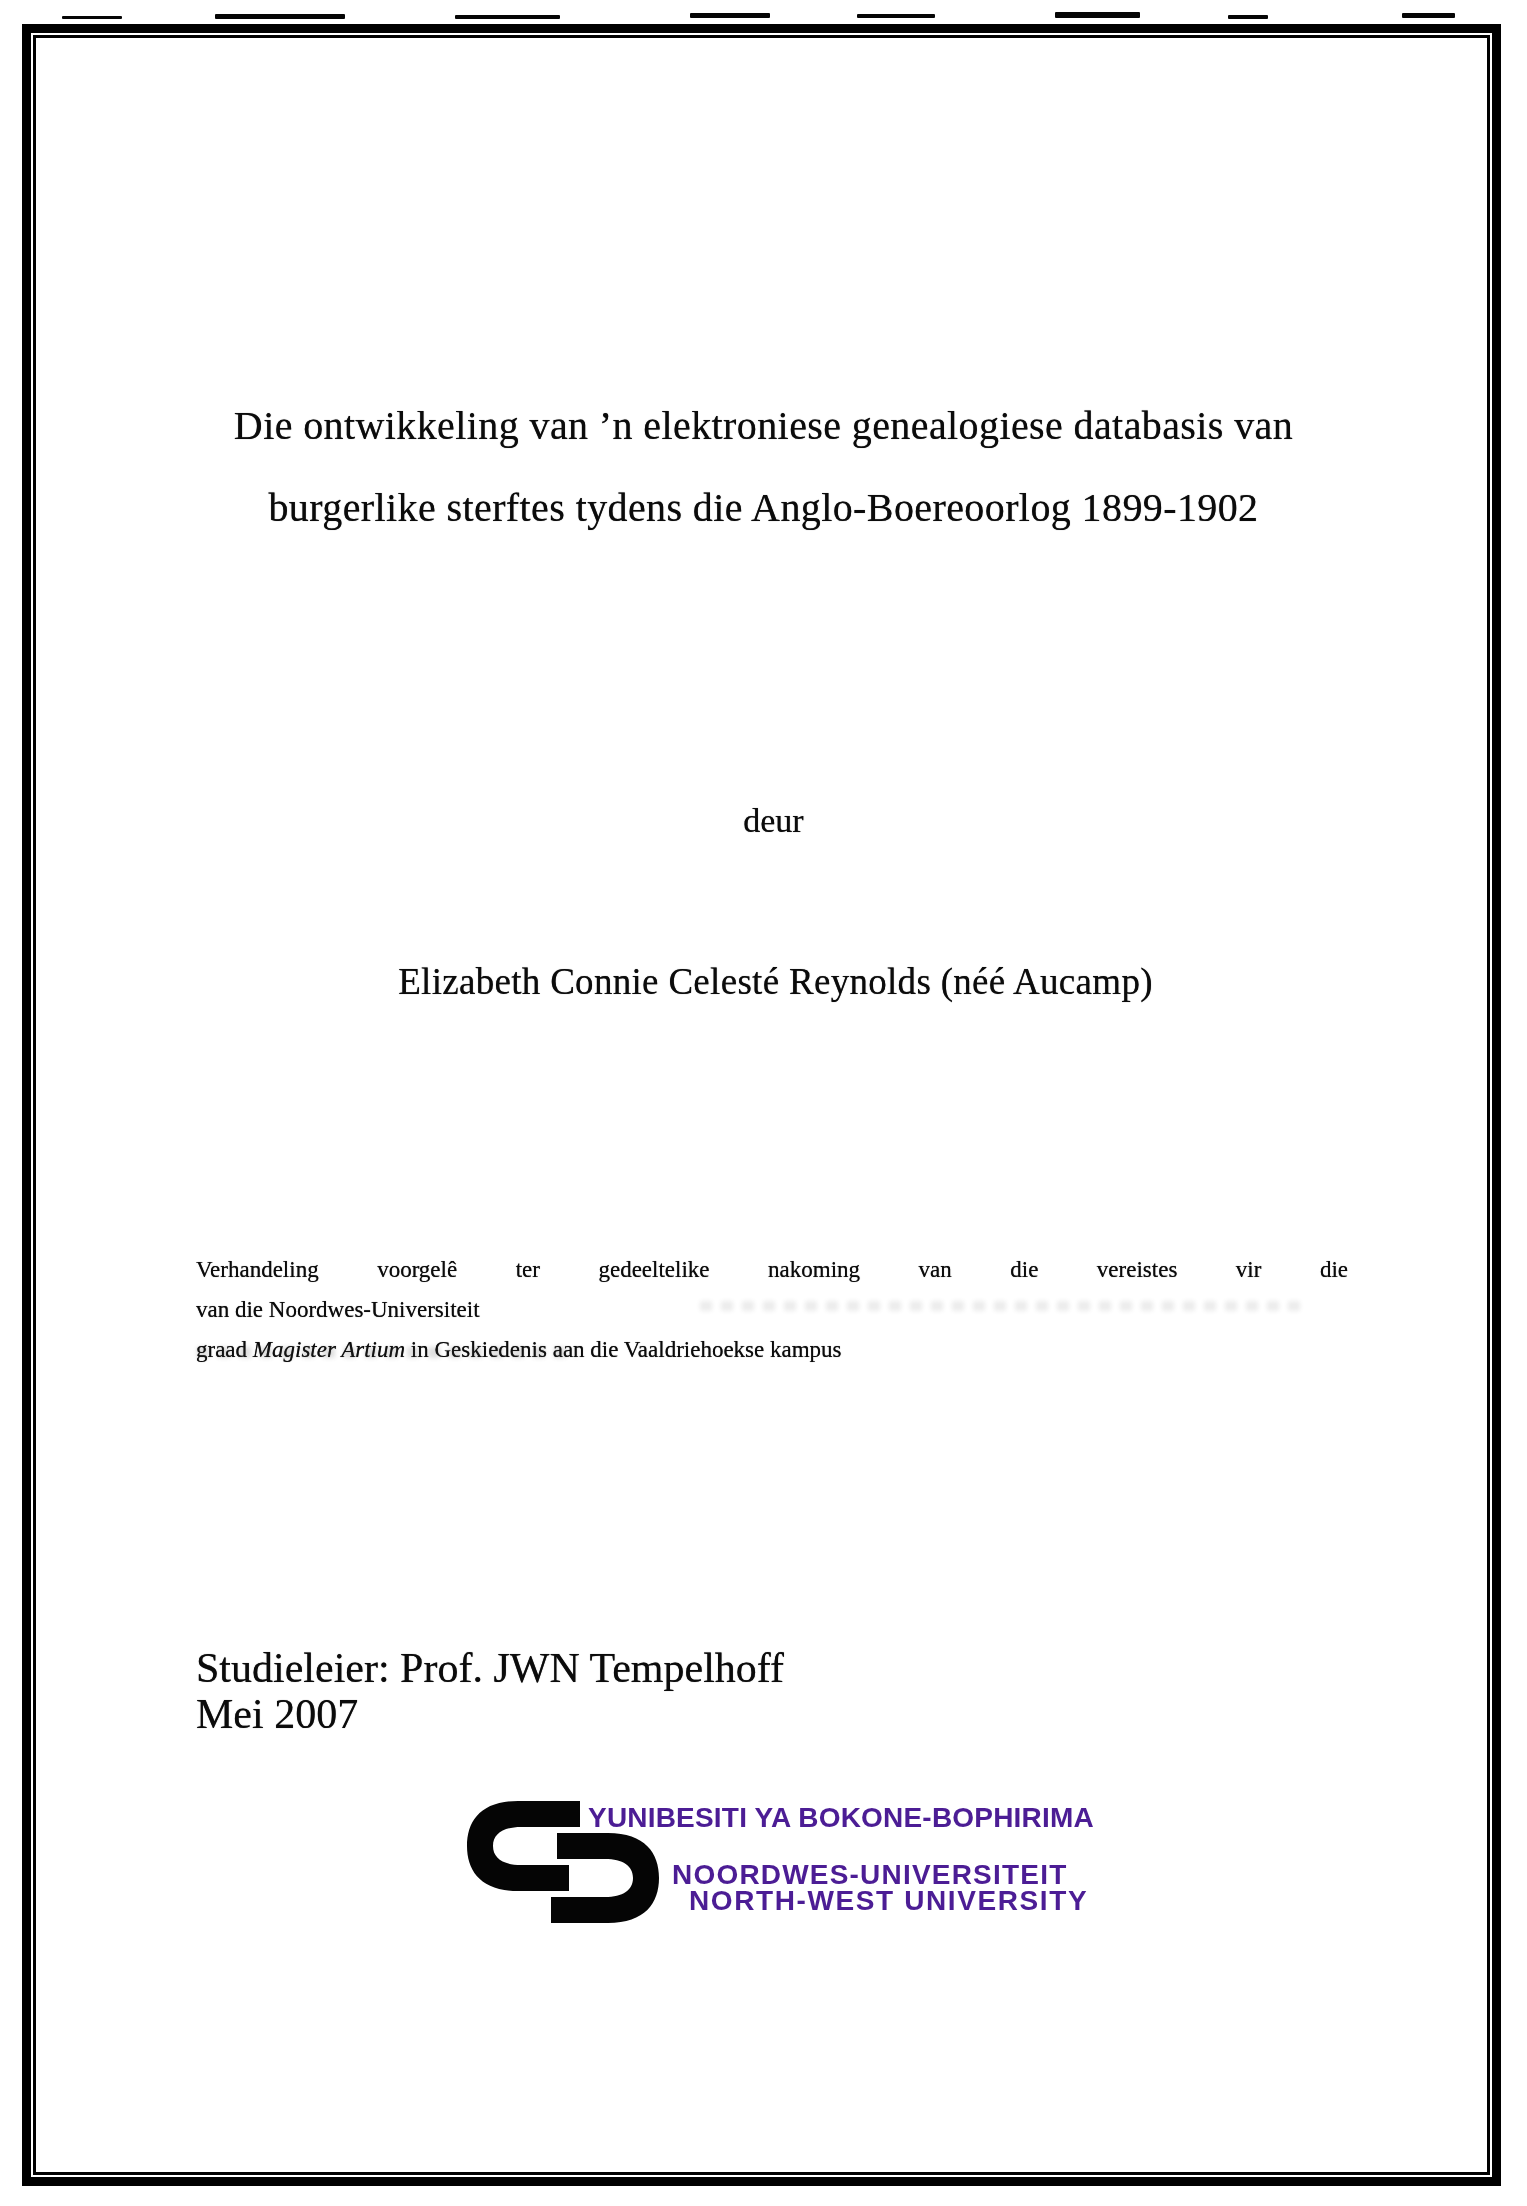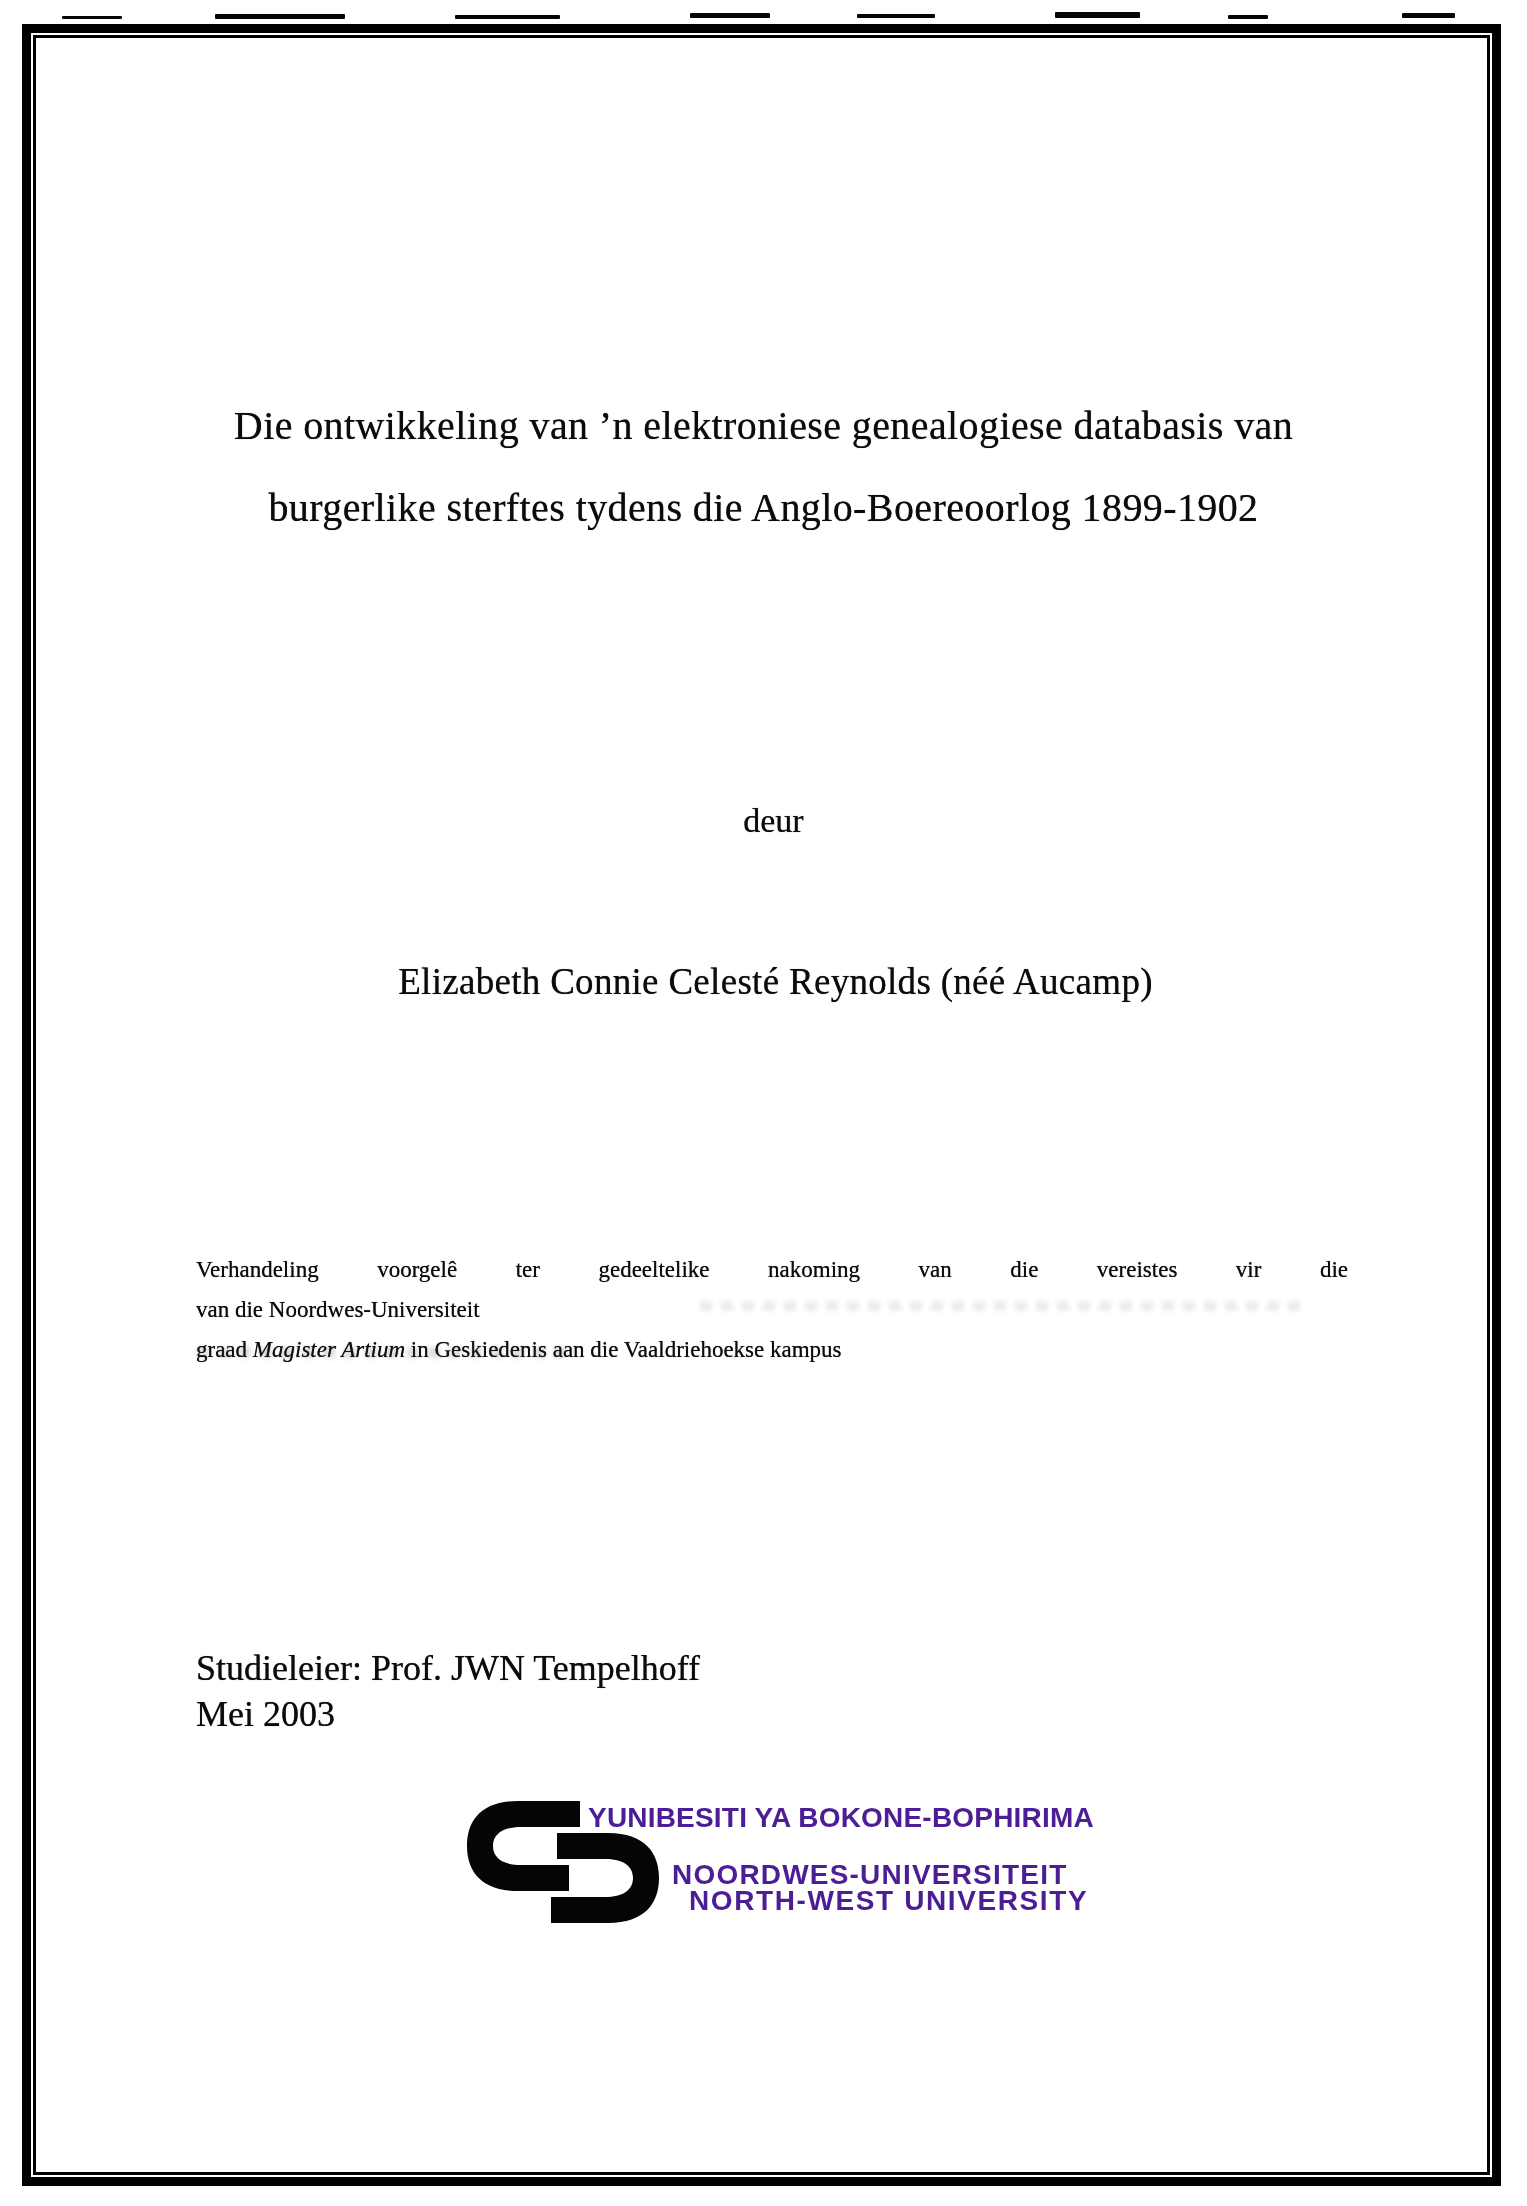--- a/index.html
+++ b/index.html
@@ -45,21 +45,21 @@
   }
   .statement {
     position:absolute; left:196px; top:1250px; width:1152px;
     font-size:23px; line-height:40px;
   }
   .stmt-justify { text-align:justify; text-align-last:justify; }
   .it { font-style:italic; }
 
   .supervisor-block {
     position:absolute; left:196px; top:1645px;
-    font-size:36px; line-height:46px;
+    font-size:42px; line-height:46px;
   }
 
   .logo-mark { position:absolute; left:463px; top:1799px; }
   .logo-text {
     position:absolute;
     font-family:"Liberation Sans", sans-serif;
     font-weight:700; font-size:28px; color:#4c1d95;
     white-space:nowrap;
   }
   .logo-l1 { left:588px; top:1802px; letter-spacing:0.2px; }
@@ -104,21 +104,21 @@
   <div class="author ink">Elizabeth Connie Celesté Reynolds (néé Aucamp)</div>
 
   <div class="statement ink">
     <div class="stmt-justify">Verhandeling voorgelê ter gedeeltelike nakoming van die vereistes vir die</div>
     <div>van die Noordwes-Universiteit</div>
     <div><span>graad </span><span class="it">Magister Artium</span><span> in Geskiedenis aan die Vaaldriehoekse kampus</span></div>
   </div>
 
   <div class="supervisor-block ink">
     <div>Studieleier: Prof. JWN Tempelhoff</div>
-    <div>Mei 2003</div>
+    <div>Mei 2007</div>
   </div>
 
   <svg class="logo-mark" width="200" height="126" viewBox="0 0 200 126" aria-hidden="true">
     <path fill="#050505" d="M117,2 L55,2 C18,2 4,22 4,47 C4,72 18,92 55,92 L106,92 L106,66 L58,66
                              C40,66 30,59 30,47 C30,35 40,28 58,28 L117,28 Z"></path>
     <path fill="#050505" d="M88,124 L145,124 C182,124 196,104 196,79 C196,54 182,34 145,34 L94,34
                              L94,60 L142,60 C160,60 170,67 170,79 C170,91 160,98 142,98 L88,98 Z"></path>
   </svg>
 
   <div class="logo-text logo-l1">YUNIBESITI YA BOKONE-BOPHIRIMA</div>

